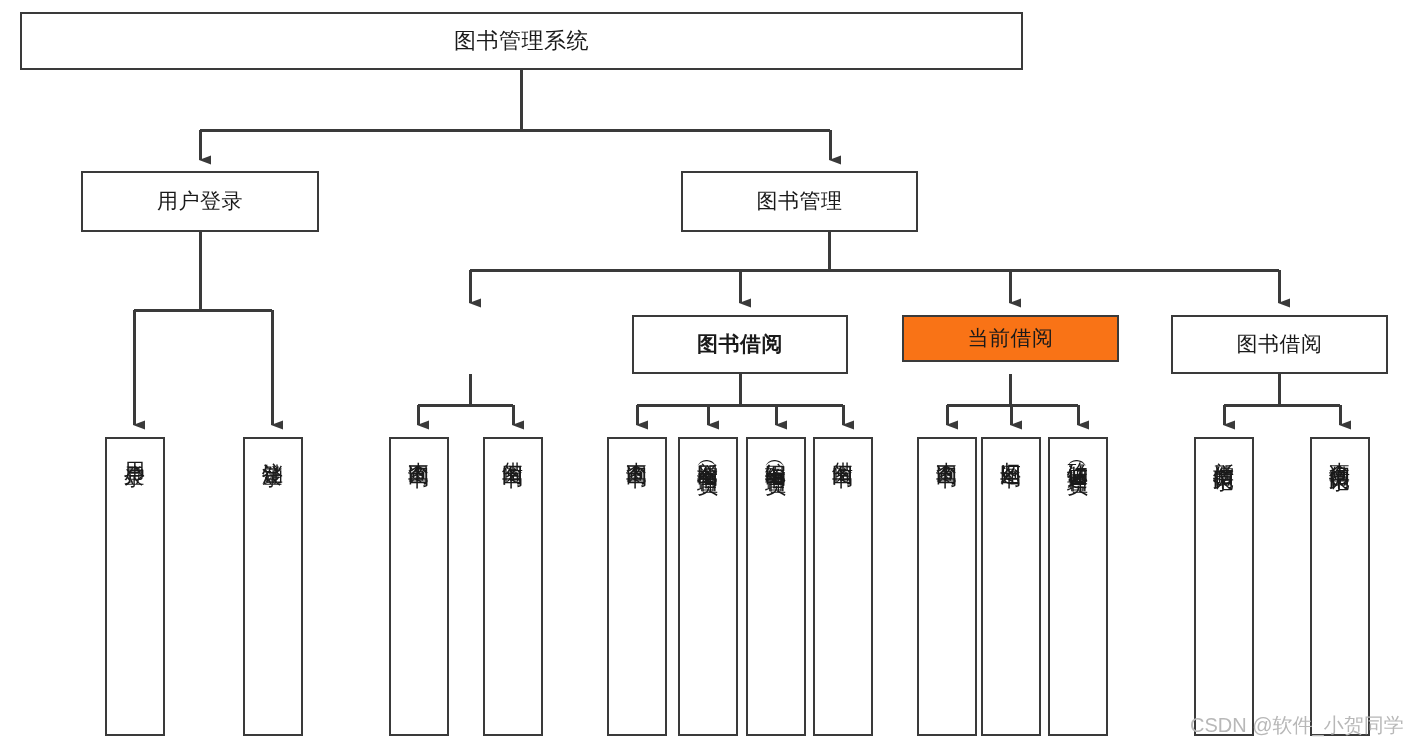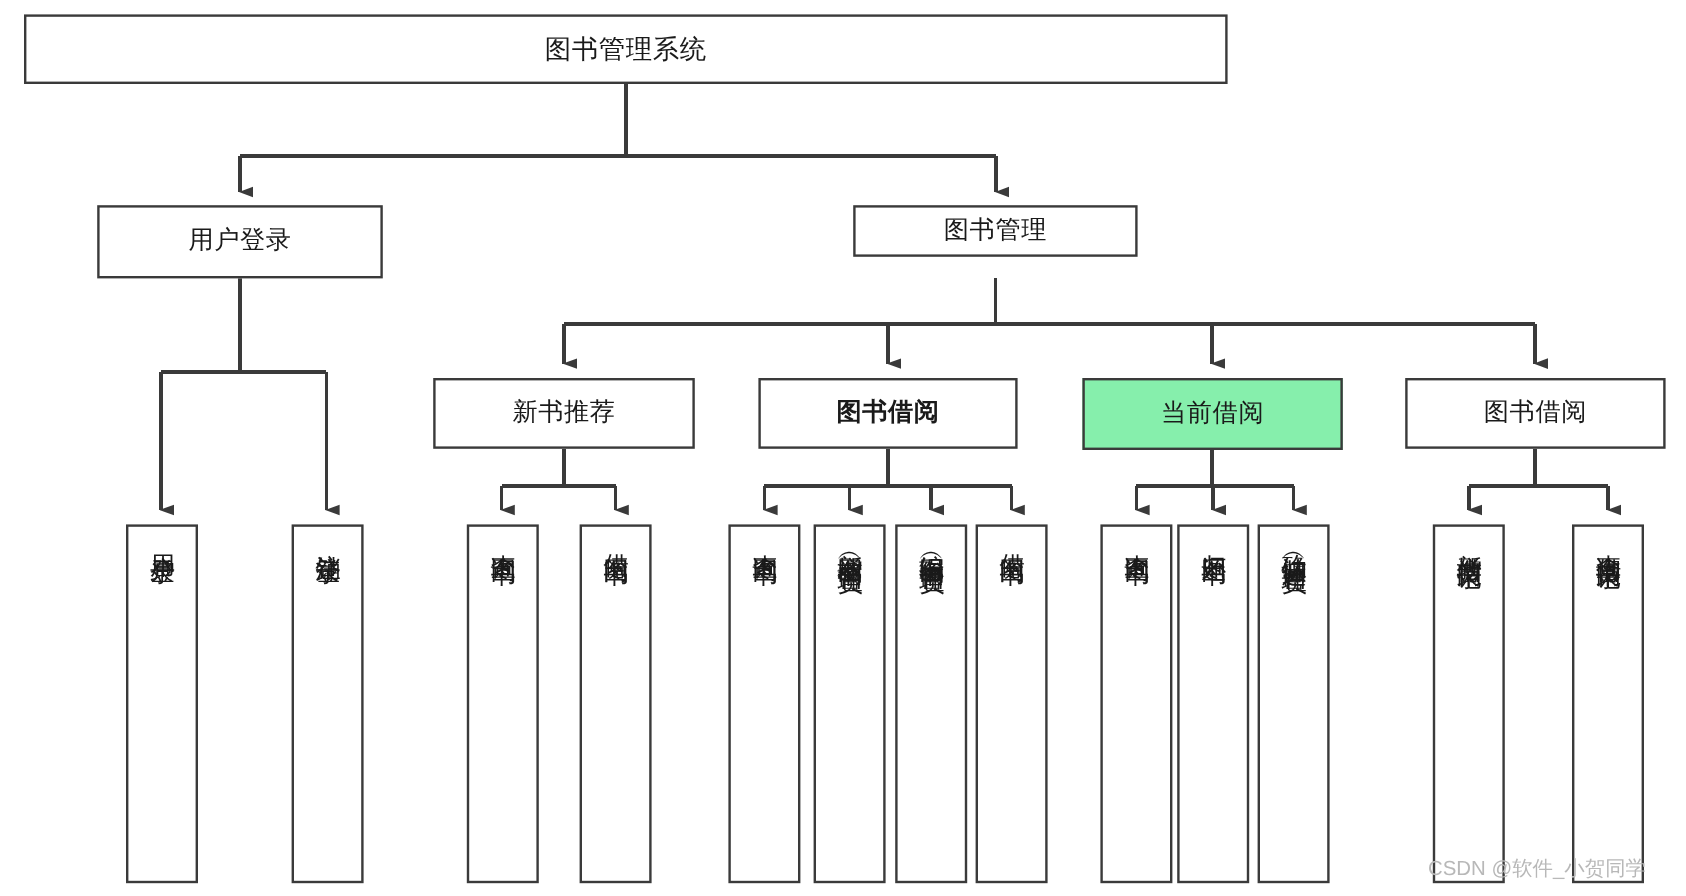--- a/index.html
+++ b/index.html
@@ -56,21 +56,21 @@
     text-orientation: upright;
     font-size: 21px;
     letter-spacing: 2px;
     line-height: 1;
   }
   .node.root .node-label { font-size: 22px; }
   .watermark {
     position: absolute;
     left: 1190px;
     top: 712px;
-    font-size: 17px;
+    font-size: 20px;
     color: #b8b8b8;
     white-space: nowrap;
     z-index: 5;
     font-family: "Liberation Sans", "DejaVu Sans", sans-serif;
   }
 </style>
 </head>
 <body>
 
 <div id="canvas">
@@ -125,31 +125,28 @@
     </g>
   </svg>
 
   <div class="node horiz root" style="left: 20px; top: 12px; width: 1003px; height: 58px; border-color: rgb(58, 58, 58); background: rgb(255, 255, 255); color: rgb(26, 26, 26);">
     <span class="node-label">图书管理系统</span>
   </div>
 
   <div class="node horiz" style="left: 81px; top: 171px; width: 238px; height: 61px; border-color: rgb(58, 58, 58); background: rgb(255, 255, 255); color: rgb(26, 26, 26);">
     <span class="node-label">用户登录</span>
   </div>
-  <div class="node horiz" style="left: 711px; top: 171px; width: 237px; height: 43px; border-color: rgb(58, 58, 58); background: rgb(255, 255, 255); color: rgb(26, 26, 26);">
+  <div class="node horiz" style="left: 681px; top: 171px; width: 237px; height: 61px; border-color: rgb(58, 58, 58); background: rgb(255, 255, 255); color: rgb(26, 26, 26);">
     <span class="node-label">图书管理</span>
   </div>
 
-  <div class="node horiz" style="left: 361px; top: 315px; width: 218px; height: 59px; border-color: rgb(58, 58, 58); background: rgb(255, 255, 255); color: rgb(26, 26, 26);">
-    <span class="node-label">新书推荐</span>
-  </div>
   <div class="node horiz" style="left: 632px; top: 315px; width: 216px; height: 59px; border-color: rgb(58, 58, 58); background: rgb(255, 255, 255); color: rgb(26, 26, 26); font-weight: bold;">
     <span class="node-label">图书借阅</span>
   </div>
-  <div class="node horiz" style="left: 902px; top: 315px; width: 217px; height: 60px; border-color: rgb(58, 58, 58); background: #86efac; color: rgb(26, 26, 26);">
+  <div class="node horiz" style="left: 902px; top: 315px; width: 217px; height: 47px; border-color: rgb(58, 58, 58); background: #f97316; color: rgb(26, 26, 26);">
     <span class="node-label">当前借阅</span>
   </div>
   <div class="node horiz" style="left: 1171px; top: 315px; width: 217px; height: 59px; border-color: rgb(58, 58, 58); background: rgb(255, 255, 255); color: rgb(26, 26, 26);">
     <span class="node-label">图书借阅</span>
   </div>
 
   <div class="node vert" style="left: 105px; top: 437px; width: 60px; height: 299px; border-color: rgb(58, 58, 58); background: rgb(255, 255, 255); color: rgb(26, 26, 26);">
     <span class="node-label">用户登录</span>
   </div>
   <div class="node vert" style="left: 243px; top: 437px; width: 60px; height: 299px; border-color: rgb(58, 58, 58); background: rgb(255, 255, 255); color: rgb(26, 26, 26);">

